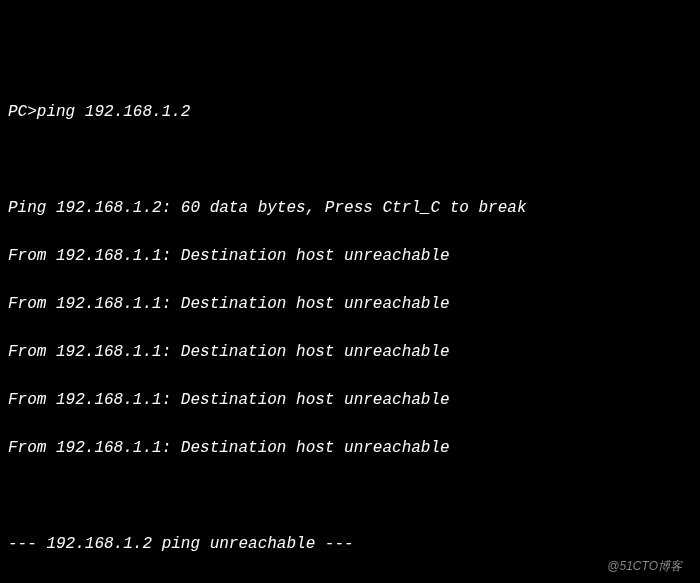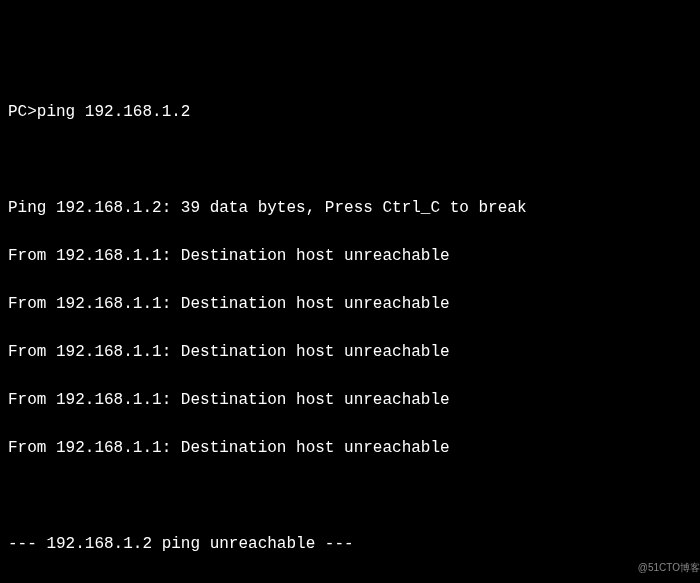--- a/index.html
+++ b/index.html
@@ -1,52 +1,53 @@
 <!DOCTYPE html>
 <html><head>
   <meta charset="utf-8">
   <style>
     * {
       margin: 0;
       padding: 0;
       box-sizing: border-box;
+      font-style: italic;
     }
     body {
       width: 700px;
       height: 583px;
       background: #000000;
       color: #ffffff;
       font-family: "Courier New", Consolas, monospace;
       font-size: 16px;
       line-height: 1.5;
       padding: 4px 8px;
       overflow: hidden;
       position: relative;
       white-space: pre;
     }
     .terminal-line {
       display: block;
     }
     .watermark {
       position: absolute;
       bottom: 8px;
-      right: 0;
+      right: 18px;
       color: #888888;
-      font-size: 10px;
+      font-size: 12px;
       font-family: sans-serif;
     }
   </style>
 </head>
 <body>
 
 
 
 <span class="terminal-line"><span>PC&gt;</span><span>ping 192.168.1.2</span></span>
 <span class="terminal-line"> </span>
-<span class="terminal-line">Ping 192.168.1.2: 39 data bytes, Press Ctrl_C to break</span>
+<span class="terminal-line">Ping 192.168.1.2: 60 data bytes, Press Ctrl_C to break</span>
 <span class="terminal-line">From 192.168.1.1: Destination host unreachable</span>
 <span class="terminal-line">From 192.168.1.1: Destination host unreachable</span>
 <span class="terminal-line">From 192.168.1.1: Destination host unreachable</span>
 <span class="terminal-line">From 192.168.1.1: Destination host unreachable</span>
 <span class="terminal-line">From 192.168.1.1: Destination host unreachable</span>
 <span class="terminal-line"> </span>
 <span class="terminal-line">--- 192.168.1.2 ping unreachable ---</span>
 <span class="terminal-line">  5 packet(s) transmitted</span>
 
 

